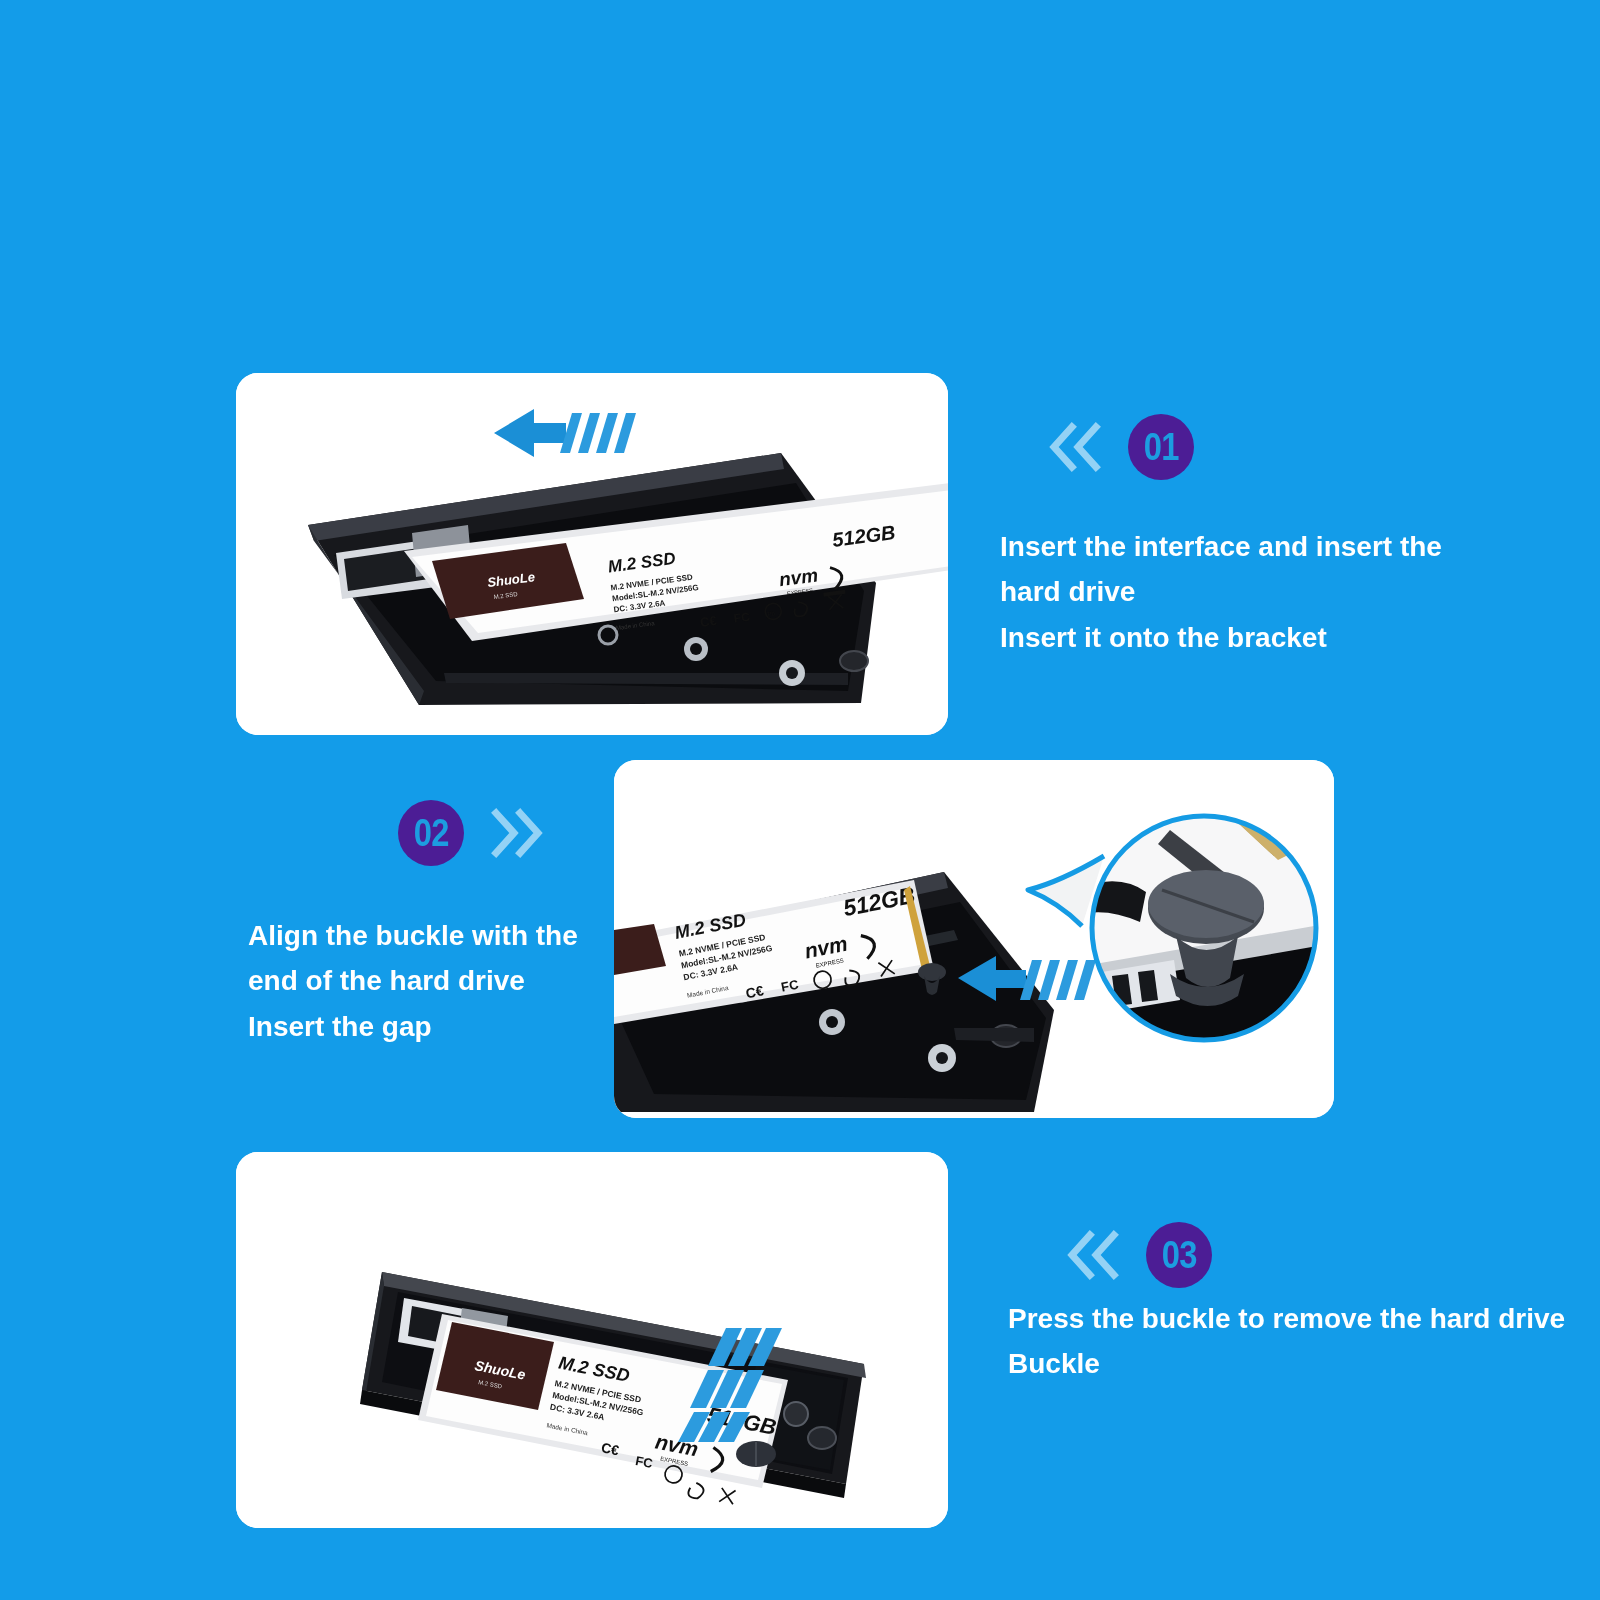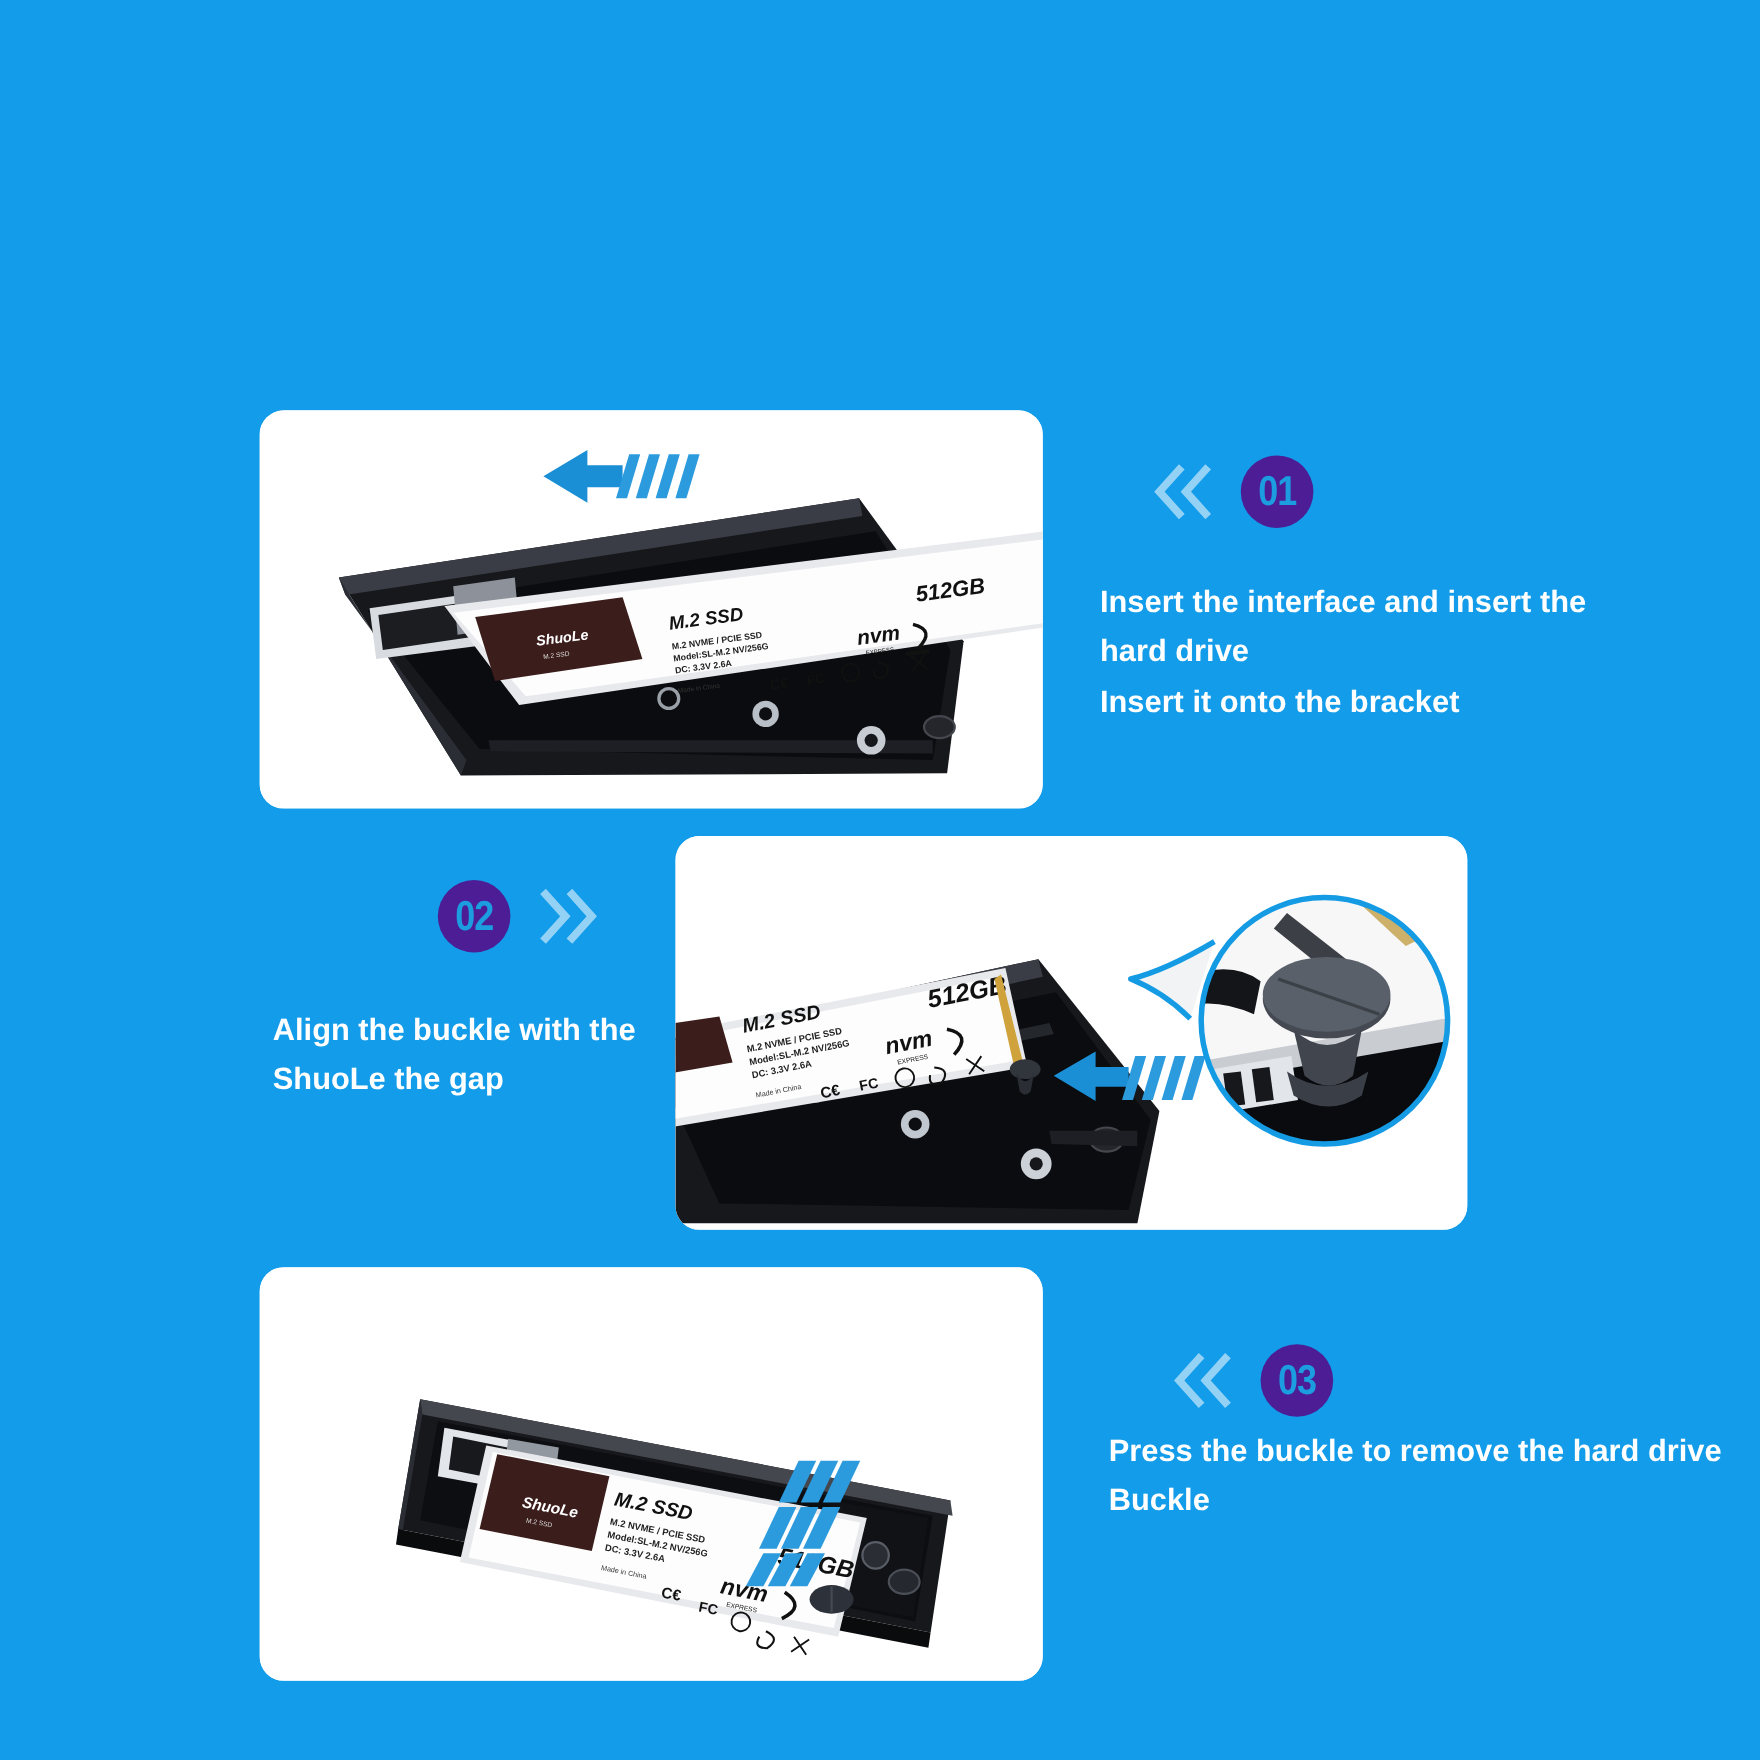--- a/index.html
+++ b/index.html
@@ -229,21 +229,22 @@
     <div class="badge">
       <span>02</span>
     </div>
     <svg class="chev" width="58" height="52" viewBox="0 0 58 52">
       <path d="M8 6 L26 26 L8 46" fill="none" stroke="#ffffff" stroke-width="7" stroke-linecap="square"></path>
       <path d="M32 6 L50 26 L32 46" fill="none" stroke="#ffffff" stroke-width="7" stroke-linecap="square"></path>
     </svg>
   </div>
   <div class="step-text" style="left:248px;top:913px;">
     <div class="step-line">Align the buckle with the</div>
-    <div class="step-line">ShuoLe the gap</div>
+    <div class="step-line">end of the hard drive</div>
+    <div class="step-line">Insert the gap</div>
   </div>
 
   <div class="card" style="left:236px;top:1152px;width:712px;height:376px;">
     <svg class="pw" viewBox="0 0 712 376">
       <rect width="712" height="376" fill="#fff"></rect>
 
       <g>
         <path d="M146 120 L628 212 L610 332 L126 238 Z" fill="#17181c"></path>
         <path d="M146 120 L628 212 L630 226 L148 134 Z" fill="#44474e"></path>
         <path d="M146 120 L148 134 L128 252 L126 238 Z" fill="#2a2d33"></path>

